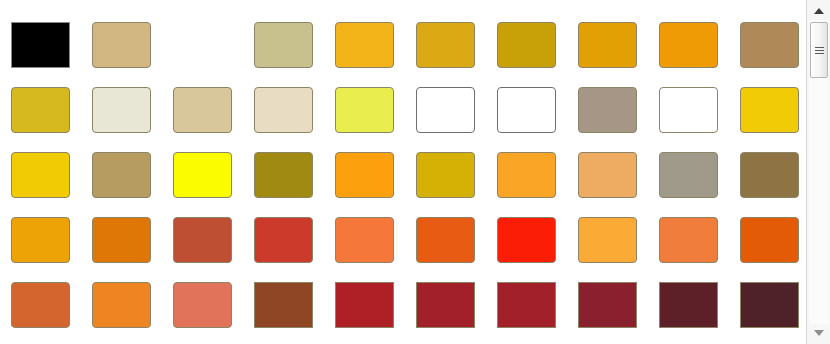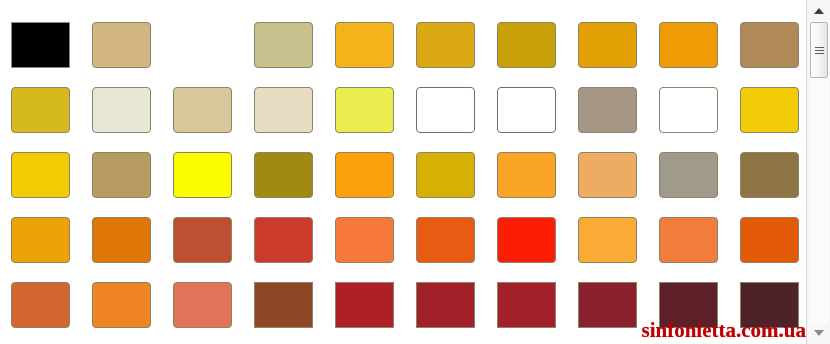--- a/index.html
+++ b/index.html
@@ -216,15 +216,14 @@
     </div>
     <div id="scrollbar-track"></div>
     <div id="scrollbar-thumb">
       <span class="thumb-grip"></span>
     </div>
     <div class="sb-btn" id="scroll-down-button">
       <span class="sb-arrow down"></span>
     </div>
   </div>
 
-  <div id="watermark">sinfonietta.com.ua</div>
 
 </div>
 
 </body></html>

